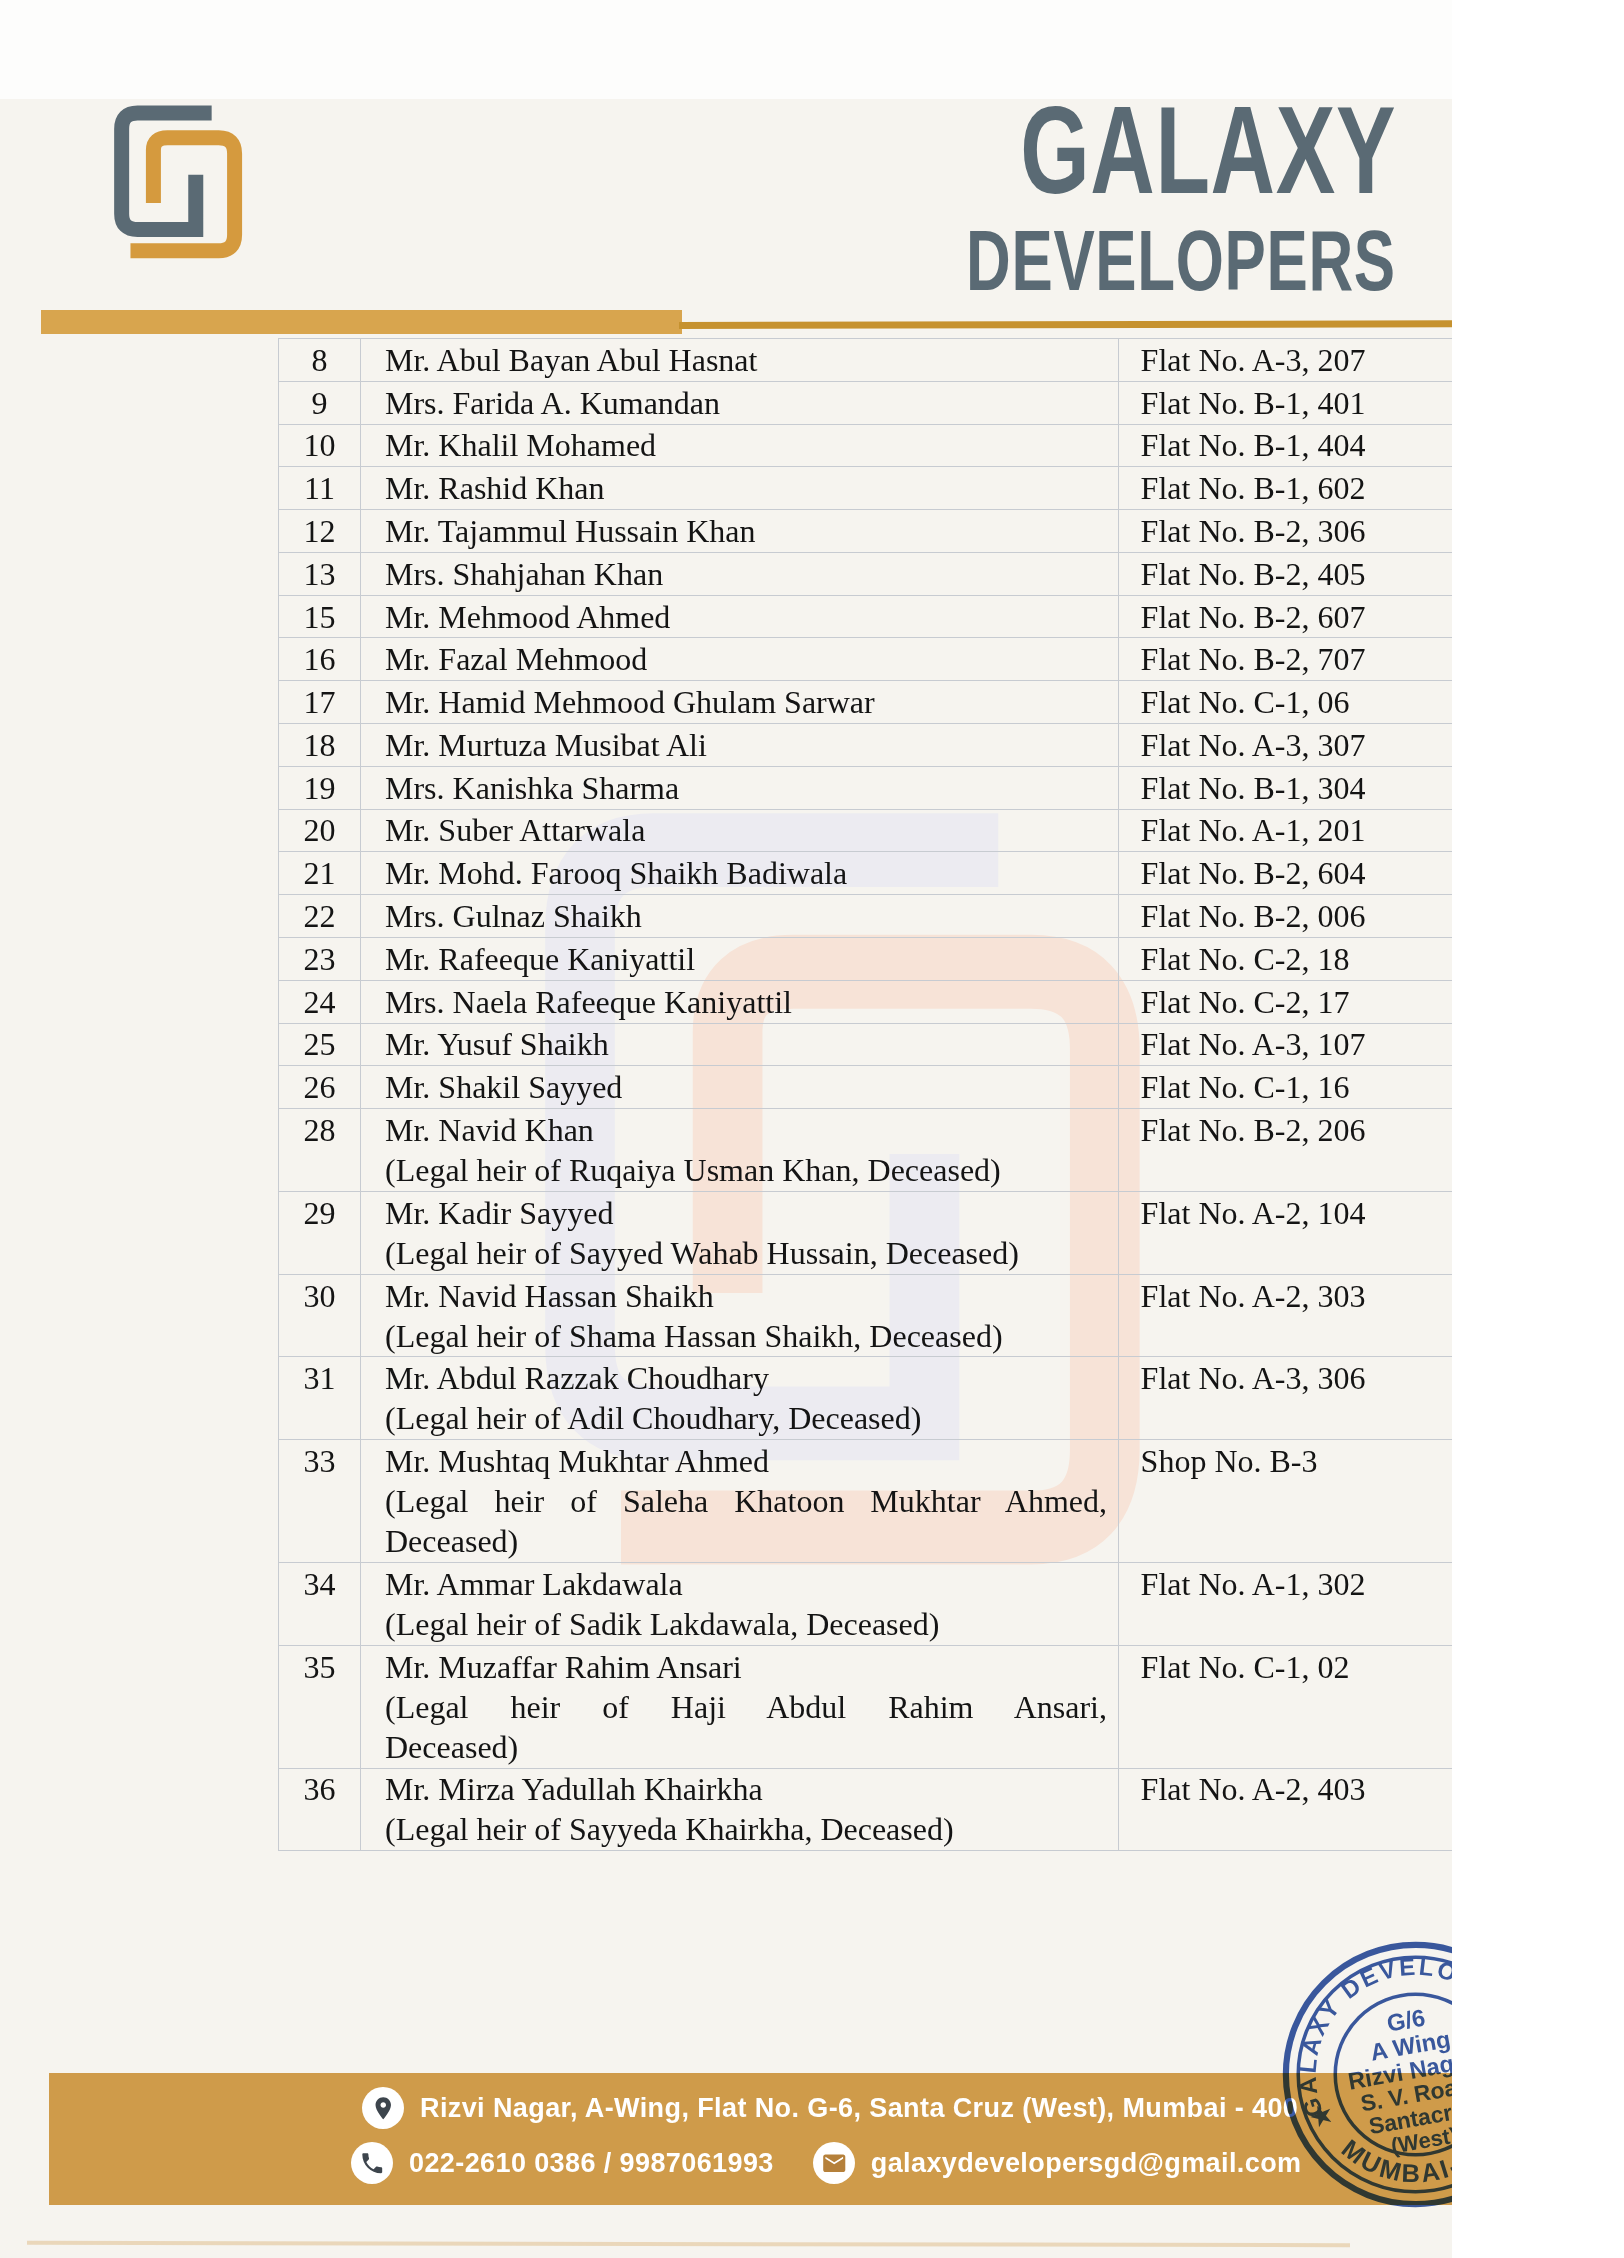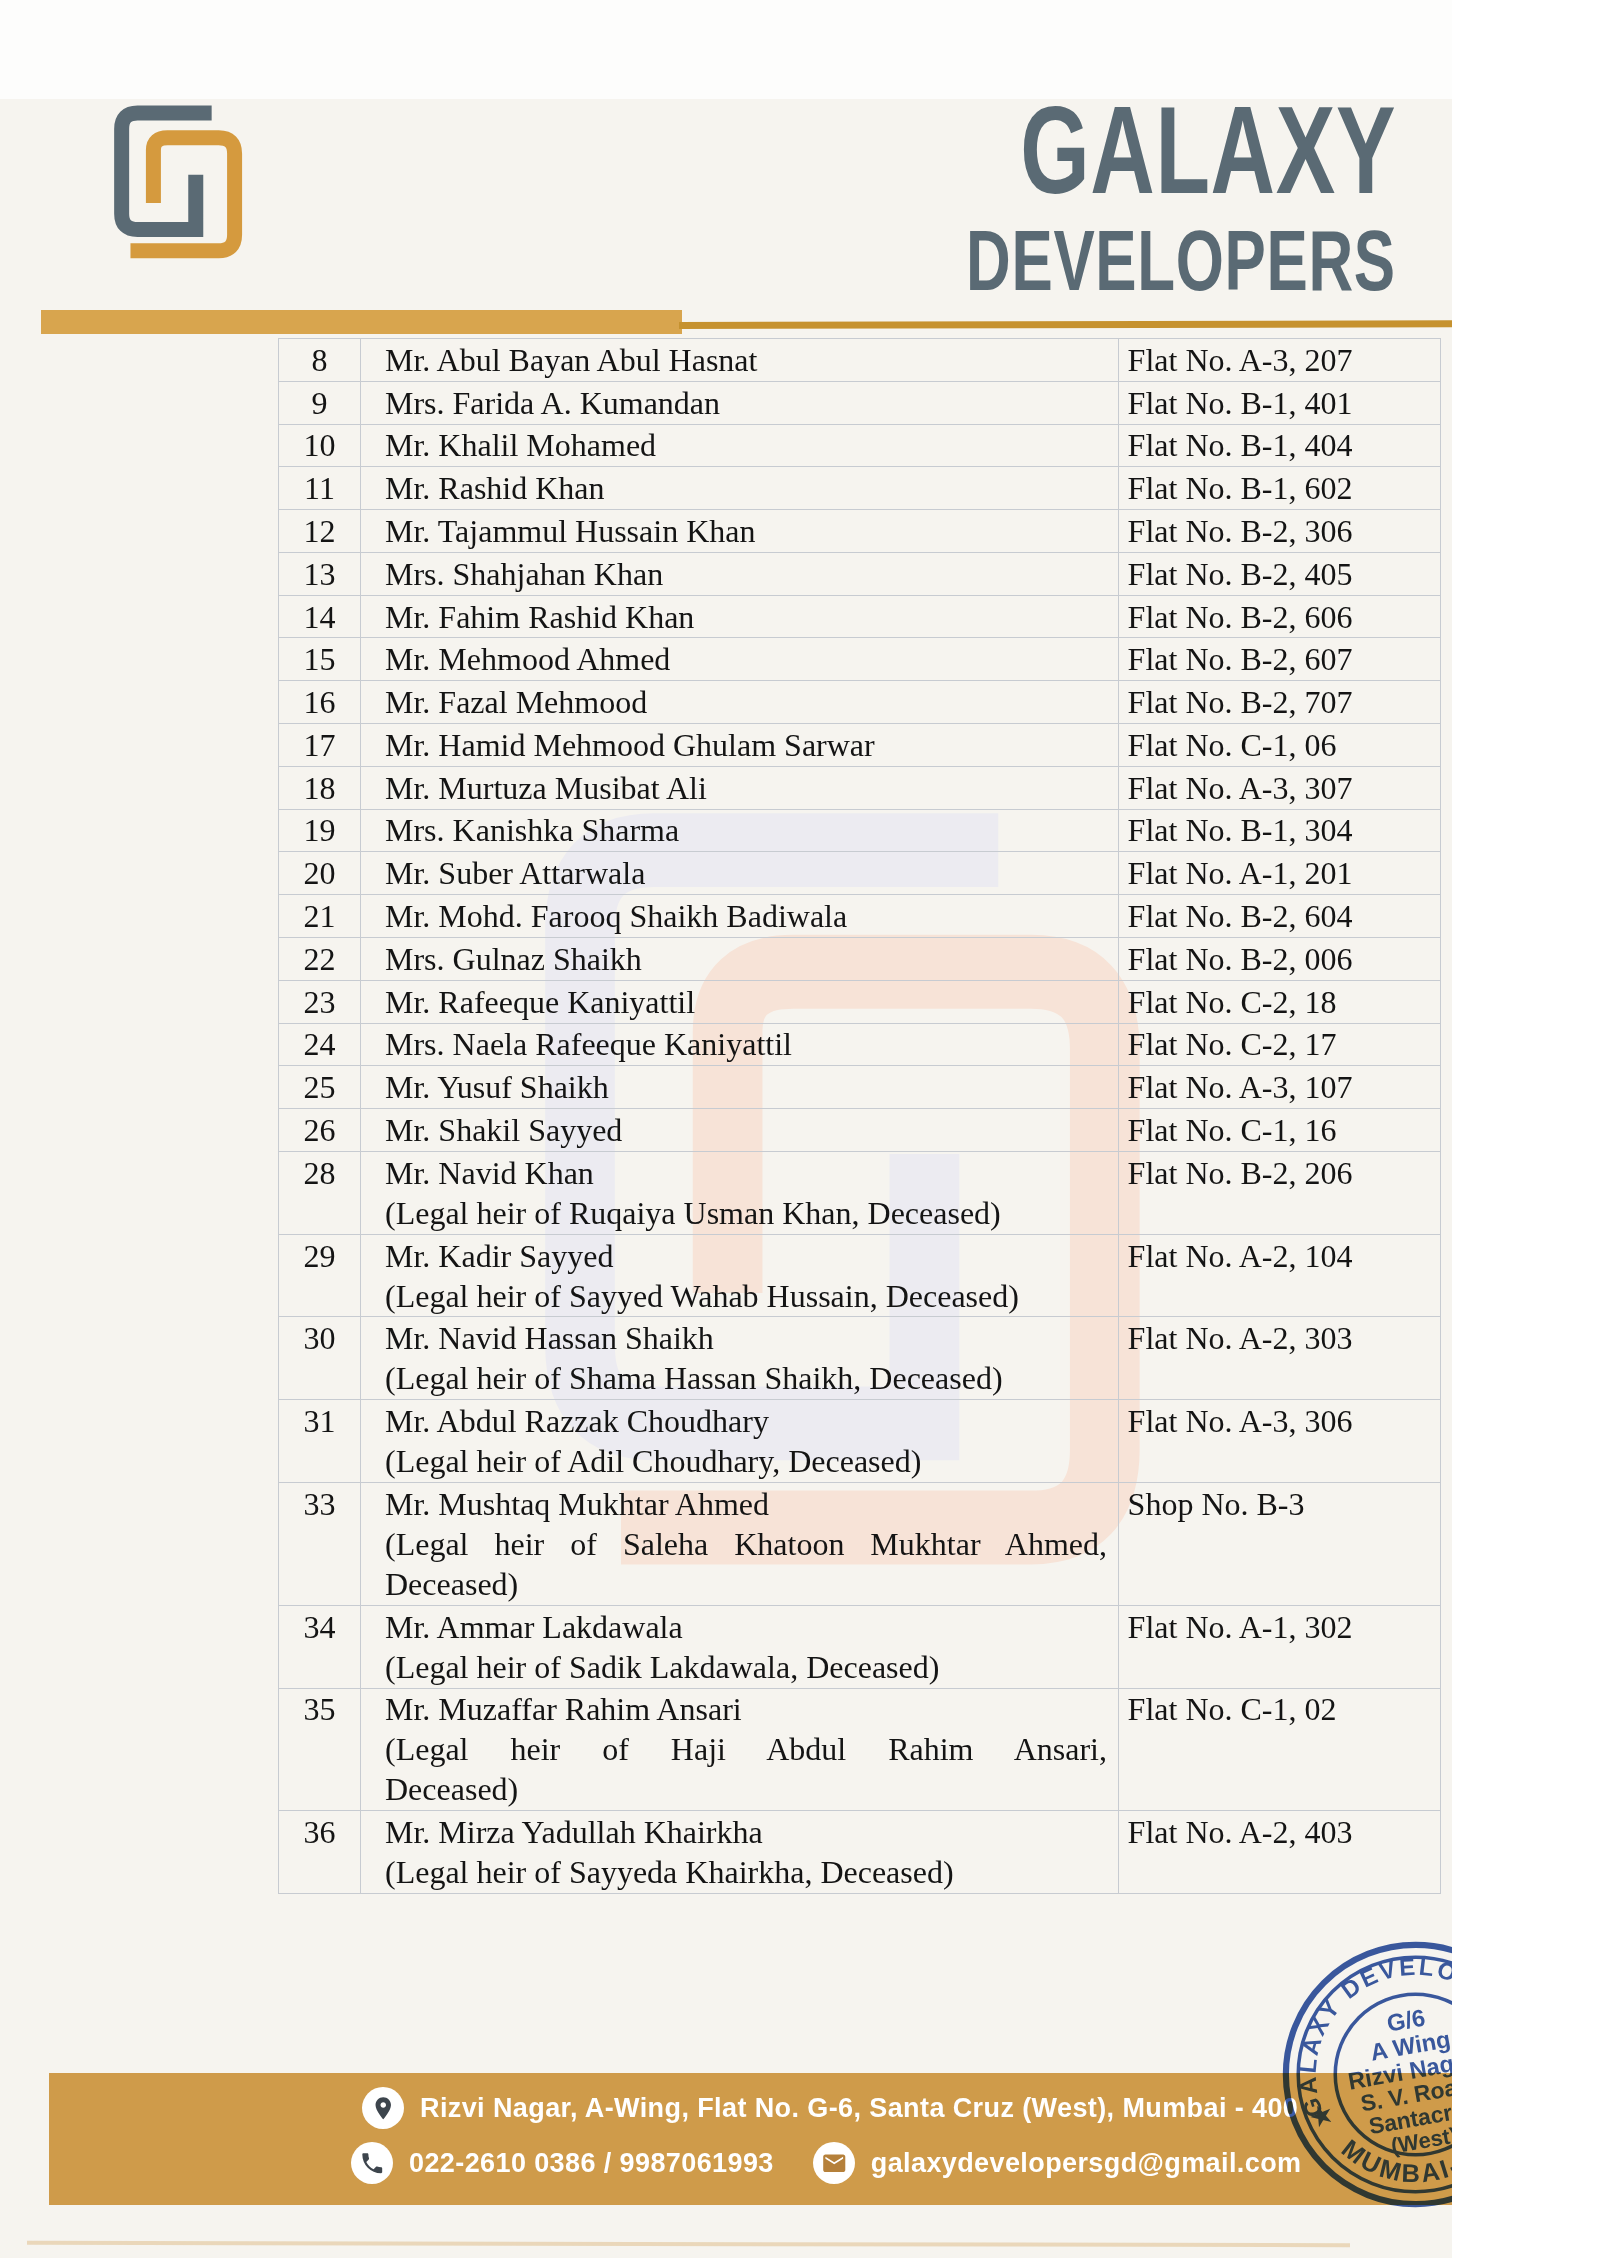--- a/index.html
+++ b/index.html
@@ -24,21 +24,21 @@
   
   .watermark{position:absolute;left:498px;top:772px;width:697px;height:825px;z-index:0;}
 
   
   table.owners{position:absolute;left:278px;top:338px;width:1108px;z-index:1;
       border-collapse:collapse;table-layout:fixed;background:transparent;}
   table.owners td{border:0.9px solid #c7cbd1;font-size:32px;line-height:40px;color:#141414;
       vertical-align:top;padding-top:0.9px;padding-bottom:0.9px;}
   td.c-no{width:79px;text-align:center;}
   td.c-name{width:722px;padding-left:24px;padding-right:10.6px;margin-left:11px;}
-  td.c-flat{width:307px;padding-left:9px;padding-right:5.3px;}
+  td.c-flat{width:307px;padding-left:22px;padding-right:5.3px;}
   .jline{text-align:justify;text-align-last:justify;}
 
   
   .footer-band{position:absolute;left:49px;top:2073px;width:1539px;height:132px;background:#cf9b4a;z-index:2;}
   .footer-row{position:absolute;z-index:3;display:flex;align-items:center;
       font-family:"Liberation Sans",sans-serif;font-weight:bold;color:#ffffff;font-size:27px;letter-spacing:0.4px;}
   .f-icon{width:42px;height:42px;border-radius:50%;background:#ffffff;display:flex;
       align-items:center;justify-content:center;margin-right:16px;flex:0 0 42px;}
   .f-icon svg{width:26.5px;height:26.5px;}
   .footer-streak{position:absolute;left:26.5px;top:2242px;width:1323px;height:4.4px;
@@ -108,27 +108,20 @@
             <div>Mr. Tajammul Hussain Khan</div>
           </td>
         <td class="c-flat">Flat No. B-2, 306</td>
       </tr>
       <tr>
         <td class="c-no">13</td>
         <td class="c-name">
             <div>Mrs. Shahjahan Khan</div>
           </td>
         <td class="c-flat">Flat No. B-2, 405</td>
-      </tr>
-      <tr>
-        <td class="c-no">14</td>
-        <td class="c-name">
-            <div>Mr. Fahim Rashid Khan</div>
-          </td>
-        <td class="c-flat">Flat No. B-2, 606</td>
       </tr>
       <tr>
         <td class="c-no">15</td>
         <td class="c-name">
             <div>Mr. Mehmood Ahmed</div>
           </td>
         <td class="c-flat">Flat No. B-2, 607</td>
       </tr>
       <tr>
         <td class="c-no">16</td>

